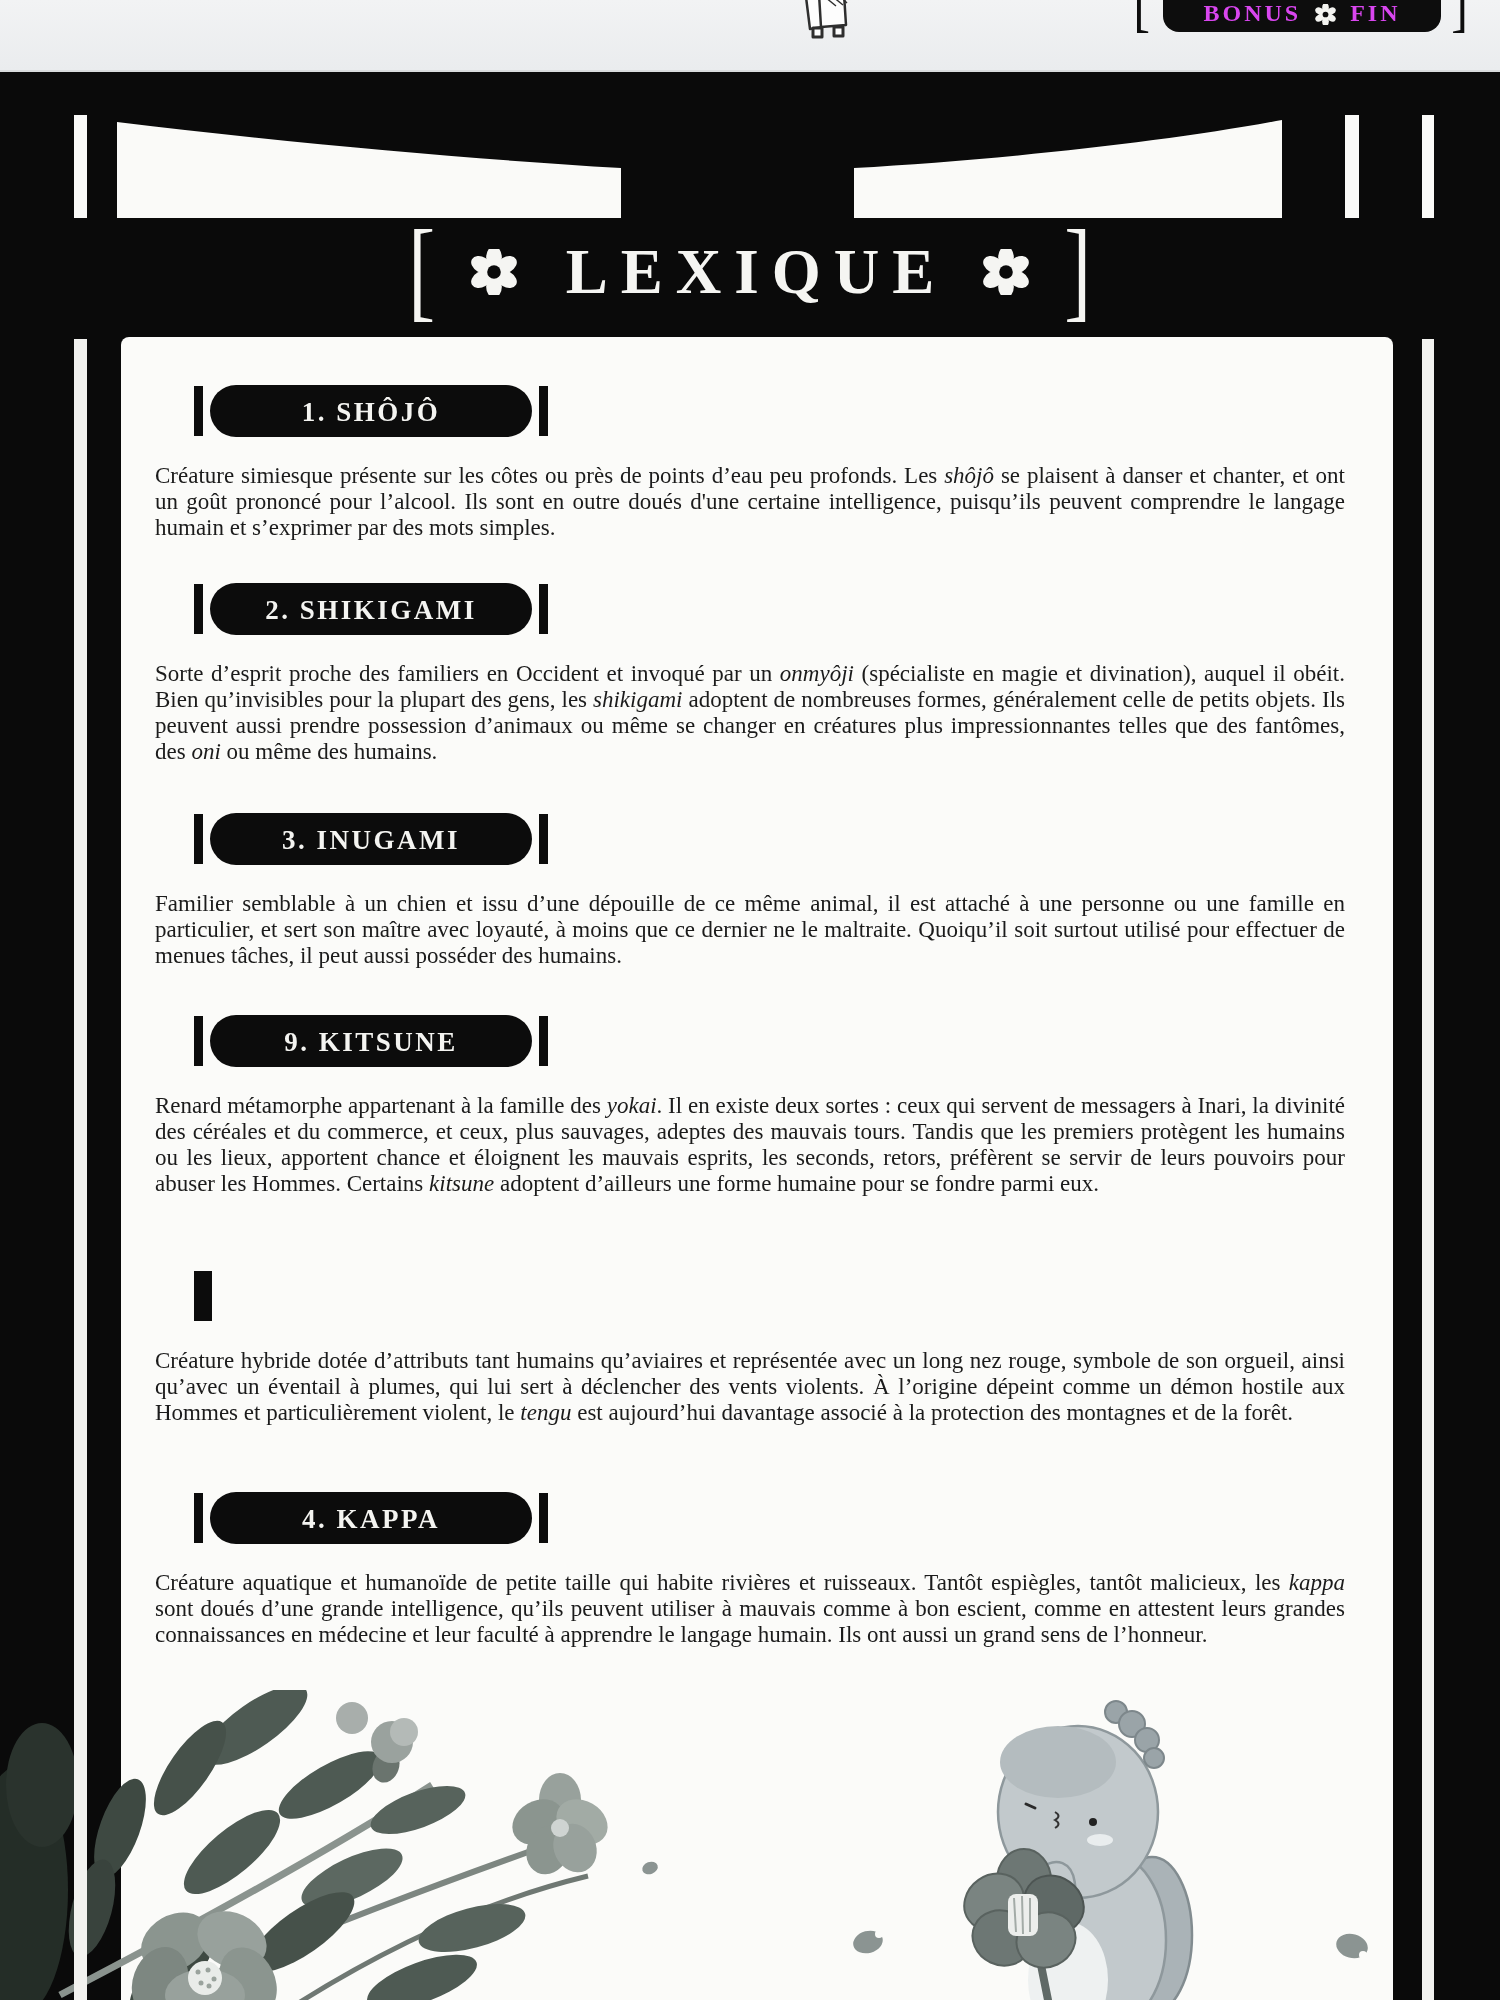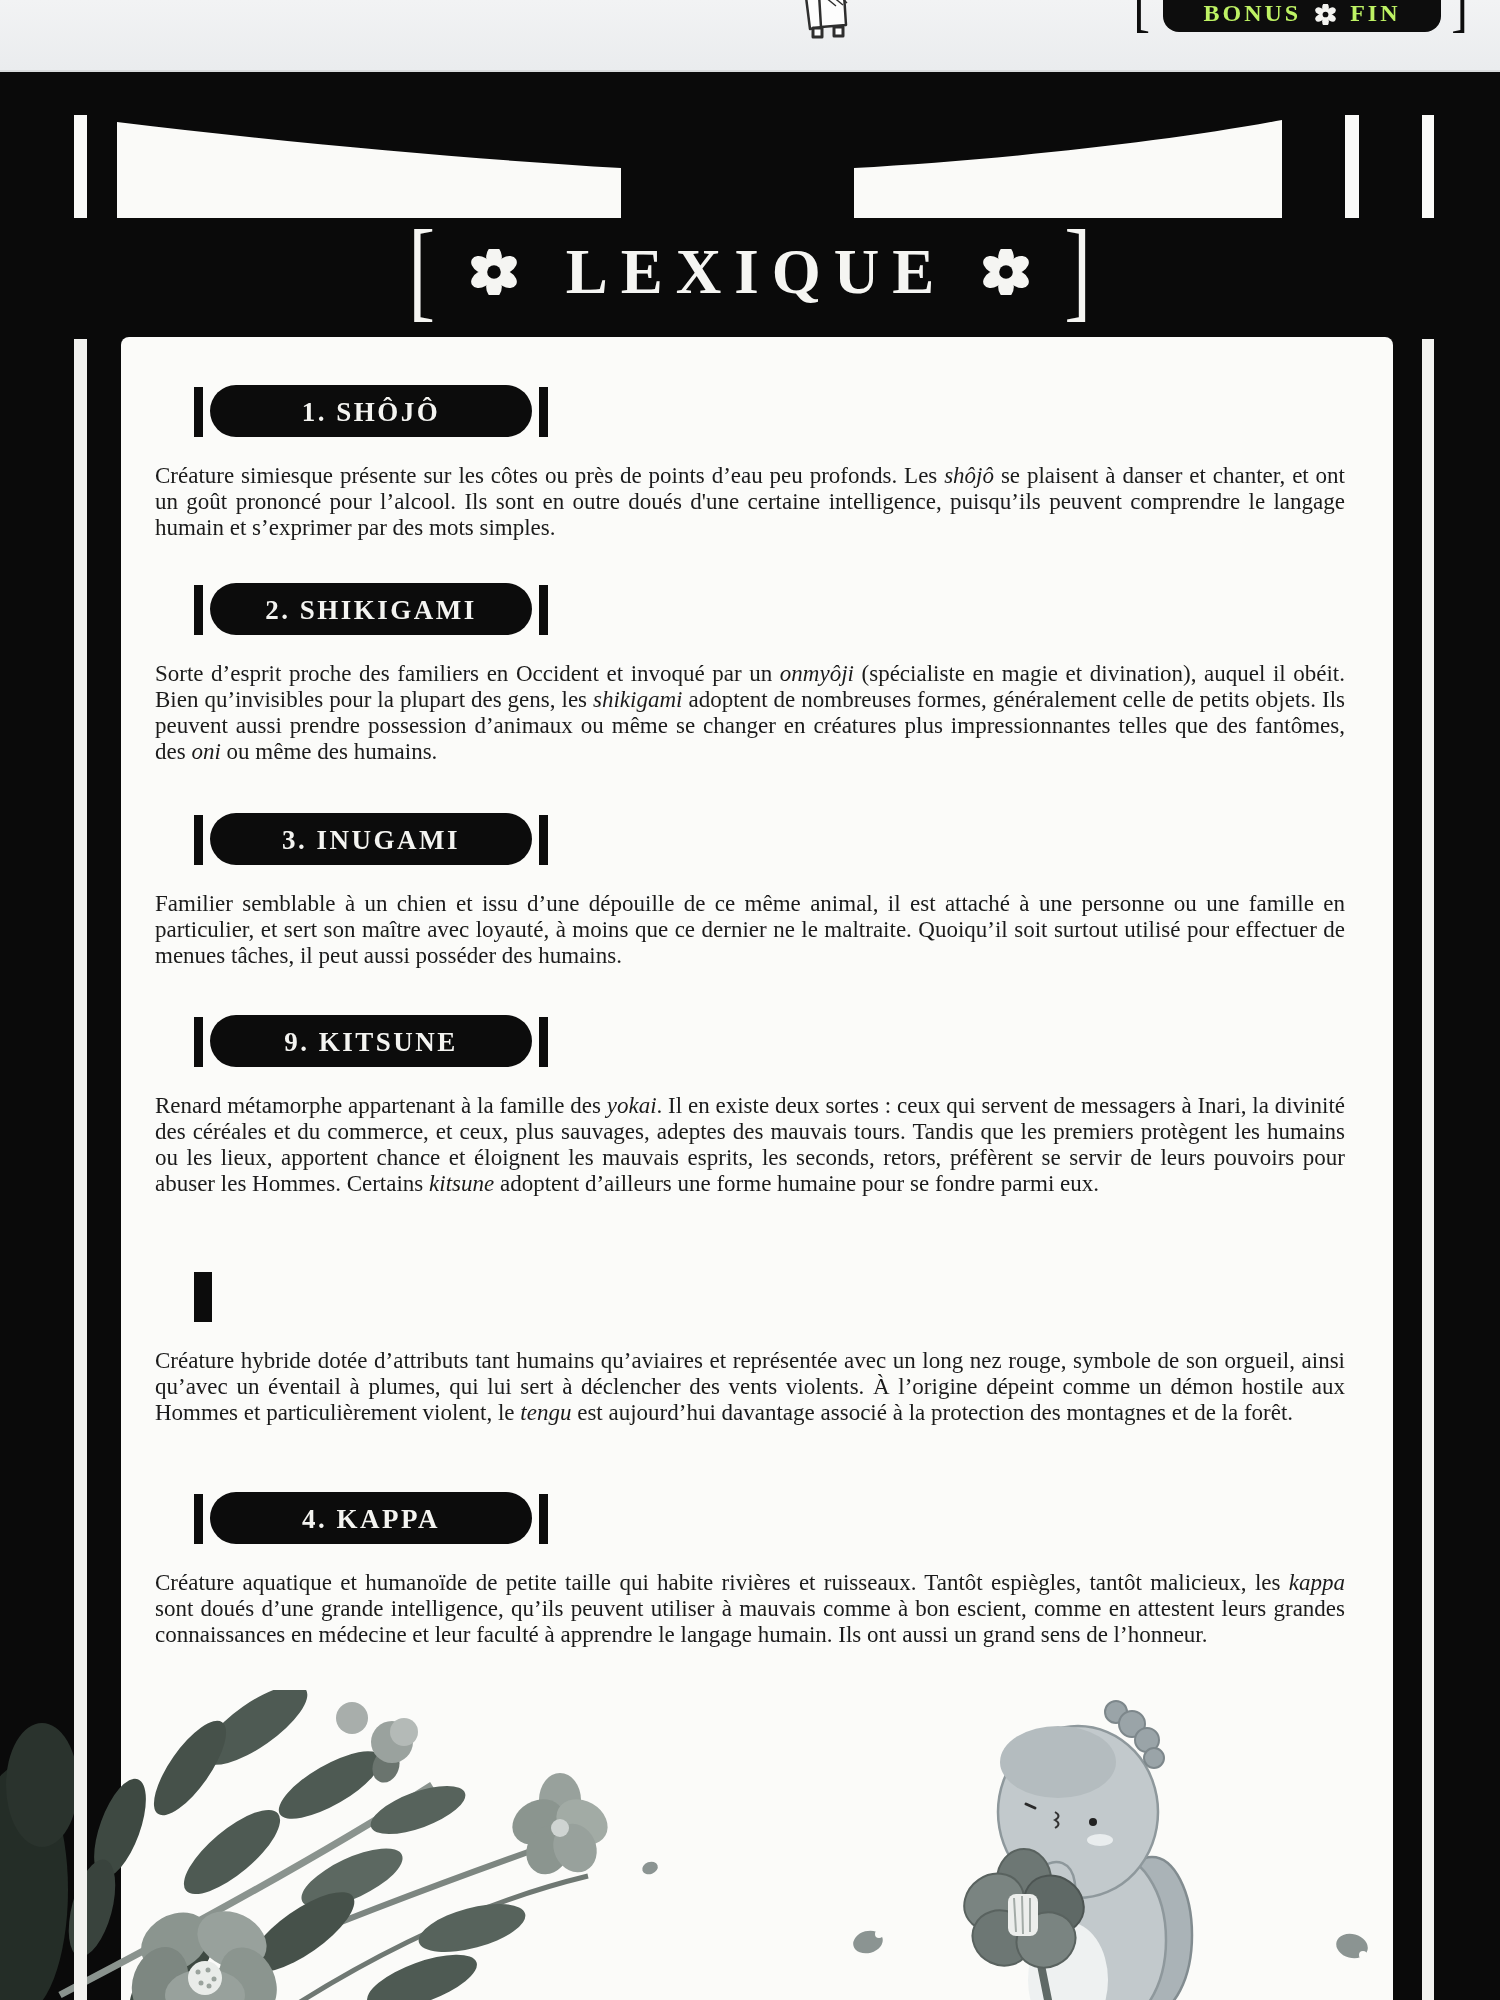--- a/index.html
+++ b/index.html
@@ -14,21 +14,21 @@
     border-bottom:2px solid #d9dcdd;
   }
   .doodle{position:absolute; left:795px; top:-6px;}
   .bonus-badge{
     position:absolute; left:1163px; top:-26px; width:278px; height:58px;
     background:#0d0d0d; border-radius:16px;
     display:flex; align-items:flex-end; justify-content:center;
     gap:14px; padding-bottom:7px; box-sizing:border-box;
   }
   .bonus-badge .t{
-    color:#bef264; font-size:24px; letter-spacing:3px; font-weight:600;
+    color:#d946ef; font-size:24px; letter-spacing:3px; font-weight:600;
     line-height:1;
   }
   .badge-bracket{
     position:absolute; top:-34px; color:#0d0d0d; font-size:70px;
     font-weight:400; transform:scaleX(.72); line-height:1;
   }
   .badge-bracket.l{left:1130px;}
   .badge-bracket.r{left:1448px;}
   
   .gate{position:absolute; left:0; top:70px; width:1500px; height:270px;}
@@ -56,21 +56,21 @@
     position:absolute; left:34px; right:48px; top:0; bottom:0;
   }
   .edge-stripe{position:absolute; top:339px; bottom:0; background:#f2f2ef; z-index:6;}
   .edge-stripe.l{left:74px; width:13px;}
   .edge-stripe.r{left:1422px; width:12px;}
   
   .section{position:absolute; left:0; width:100%;}
   .sec1{top:48px;} .sec2{top:246px;} .sec3{top:476px;}
   .sec4{top:678px;} .sec5{top:933px;} .sec6{top:1155px;}
   .section-head{
-    display:flex; align-items:flex-end; margin-left:39px; height:52px;
+    display:flex; align-items:center; margin-left:39px; height:52px;
   }
   .tick{width:9px; height:50px; background:#0c0c0c;}
   .pill{
     width:322px; height:52px; background:#0c0c0c; border-radius:26px;
     margin:0 7px; display:flex; align-items:center; justify-content:center;
   }
   .pill span{
     color:#f4f4f1; font-size:27px; letter-spacing:2.5px; font-weight:600;
     line-height:1; padding-top:2px;
   }

